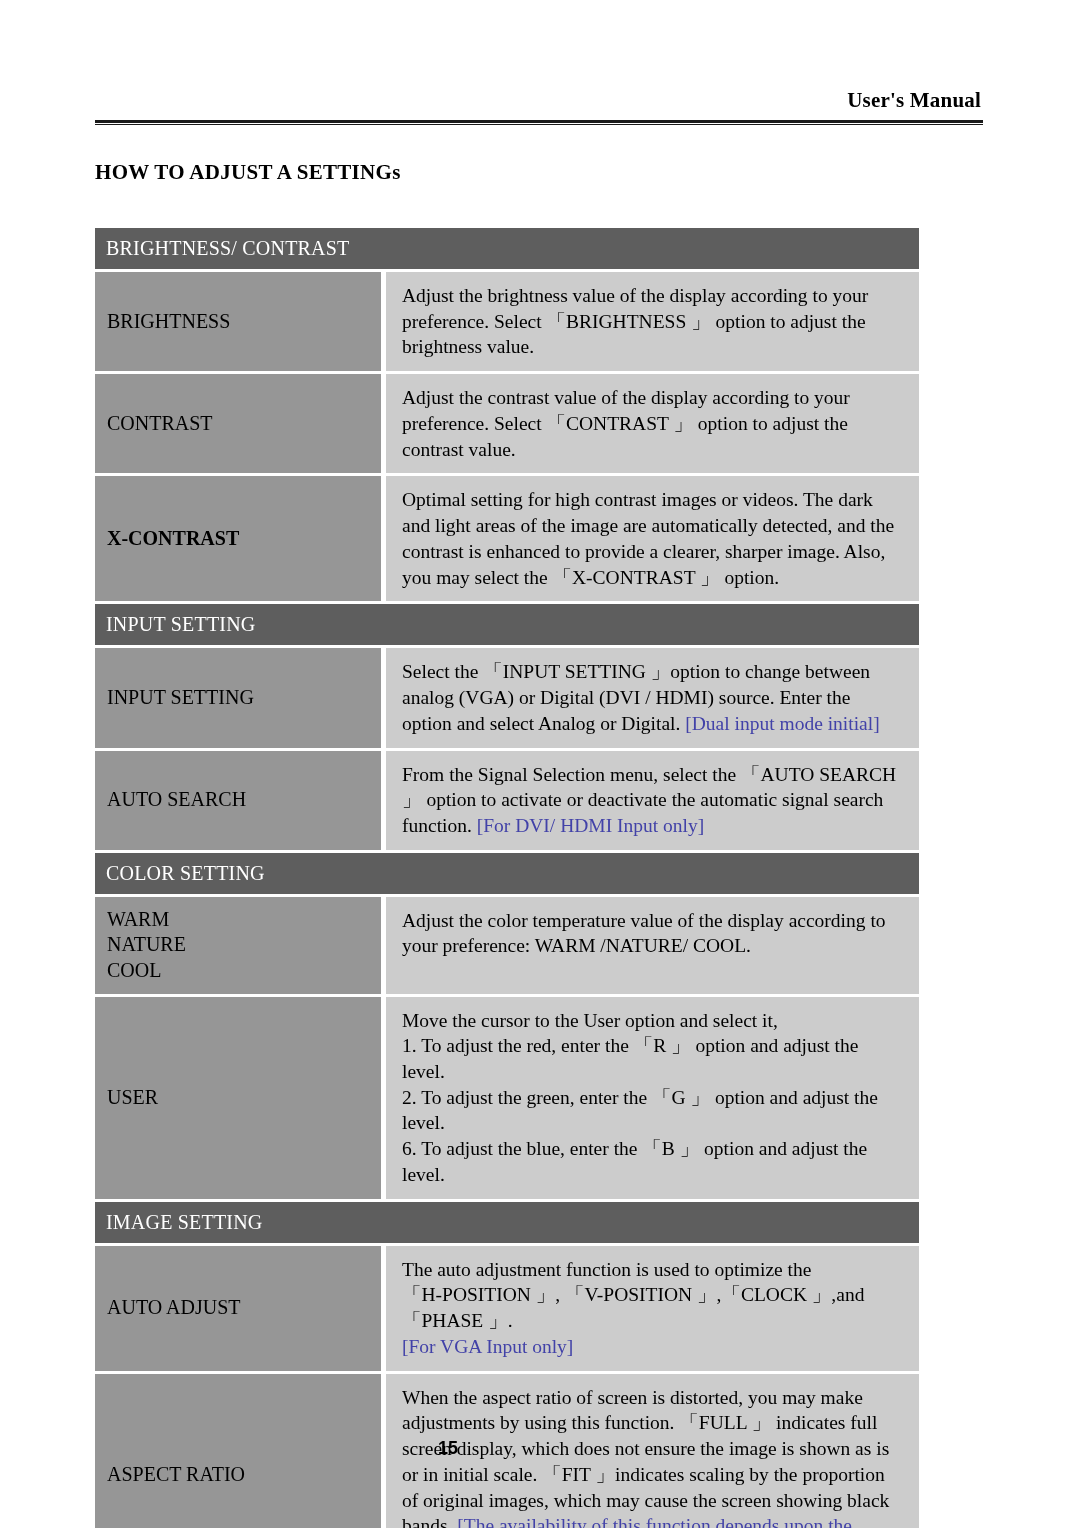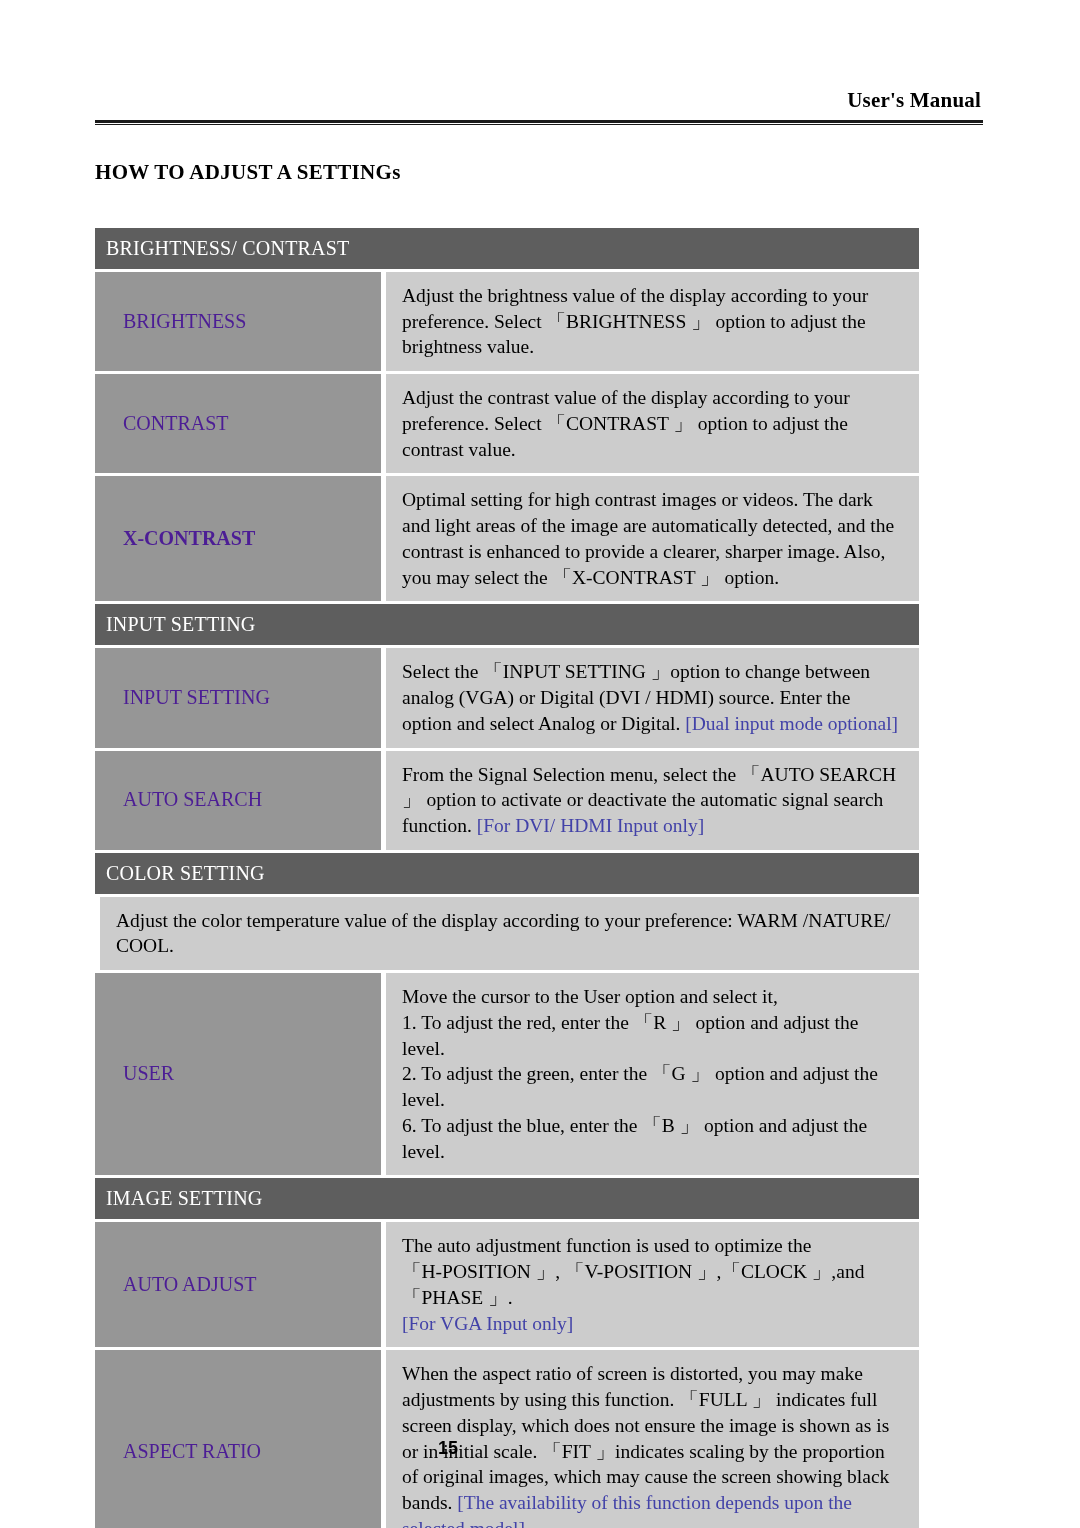--- a/index.html
+++ b/index.html
@@ -71,24 +71,24 @@
 
   .row {
     display: flex;
     align-items: stretch;
     margin-bottom: 3px;
   }
   .row-label {
     width: 286px;
     flex: 0 0 286px;
     background: #969696;
-    color: #4c1d95;
+    color: #000000;
     font-size: 20px;
     line-height: 1.28;
-    padding: 10px 28px;
+    padding: 10px 12px;
     display: flex;
     flex-direction: column;
     justify-content: center;
     box-sizing: border-box;
   }
   .row-label.bold { font-weight: bold; }
   .row-label .lbl-line { display: block; }
 
   .row-desc {
     flex: 1 1 auto;
@@ -142,31 +142,36 @@
     <div class="row">
       <div class="row-label bold">X-CONTRAST</div>
       <div class="row-desc">
         <p><span>Optimal setting for high contrast images or videos. The dark and light areas of the image are automatically detected, and the contrast is enhanced to provide a clearer, sharper image. Also, you may select the 「X-CONTRAST 」 option.</span></p>
       </div>
     </div>
     <div class="section-header">INPUT SETTING</div>
     <div class="row">
       <div class="row-label">INPUT SETTING</div>
       <div class="row-desc">
-        <p><span>Select the 「INPUT SETTING 」option to change between analog (VGA) or Digital (DVI / HDMI) source. Enter the option and select Analog or Digital. </span><span class="blue">[Dual input mode optional]</span></p>
+        <p><span>Select the 「INPUT SETTING 」option to change between analog (VGA) or Digital (DVI / HDMI) source. Enter the option and select Analog or Digital. </span><span class="blue">[Dual input mode initial]</span></p>
       </div>
     </div>
     <div class="row">
       <div class="row-label">AUTO SEARCH</div>
       <div class="row-desc">
         <p><span>From the Signal Selection menu, select the 「AUTO SEARCH 」 option to activate or deactivate the automatic signal search function. </span><span class="blue">[For DVI/ HDMI Input only]</span></p>
       </div>
     </div>
     <div class="section-header">COLOR SETTING</div>
     <div class="row">
+      <div class="row-label">
+        <span class="lbl-line">WARM</span>
+        <span class="lbl-line">NATURE</span>
+        <span class="lbl-line">COOL</span>
+      </div>
       <div class="row-desc">
         <p><span>Adjust the color temperature value of the display according to your preference: WARM /NATURE/ COOL.</span></p>
       </div>
     </div>
     <div class="row">
       <div class="row-label">USER</div>
       <div class="row-desc">
         <p>Move the cursor to the User option and select it,</p>
         <p>1. To adjust the red, enter the 「R 」 option and adjust the level.</p>
         <p>2. To adjust the green, enter the 「G 」 option and adjust the level.</p>

